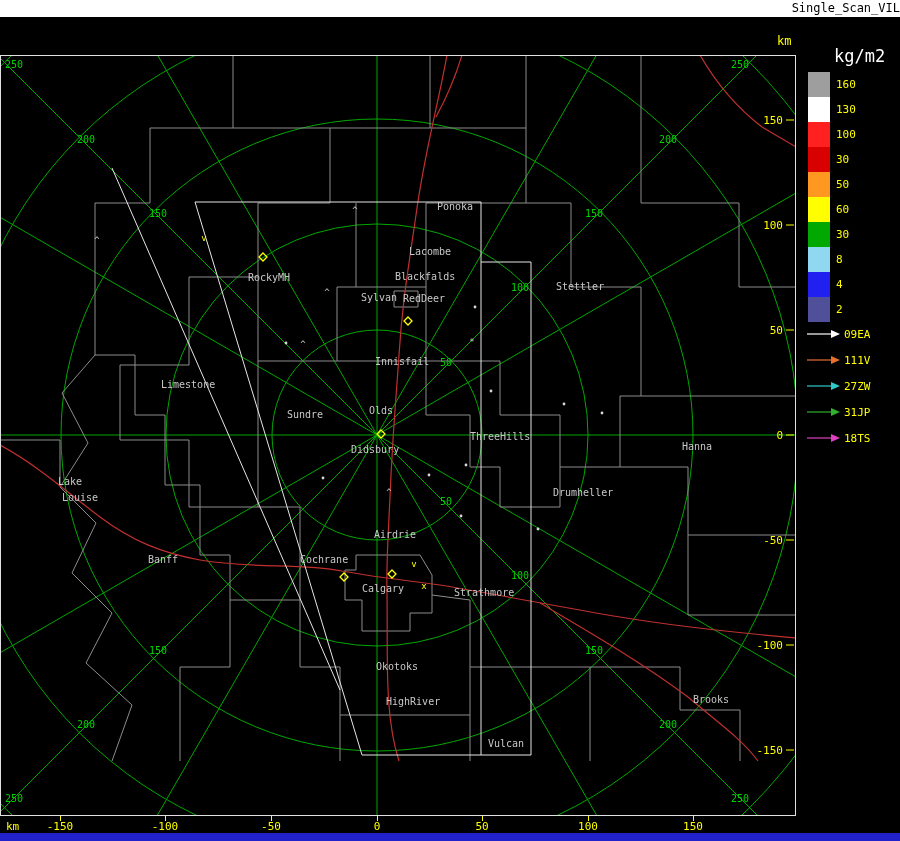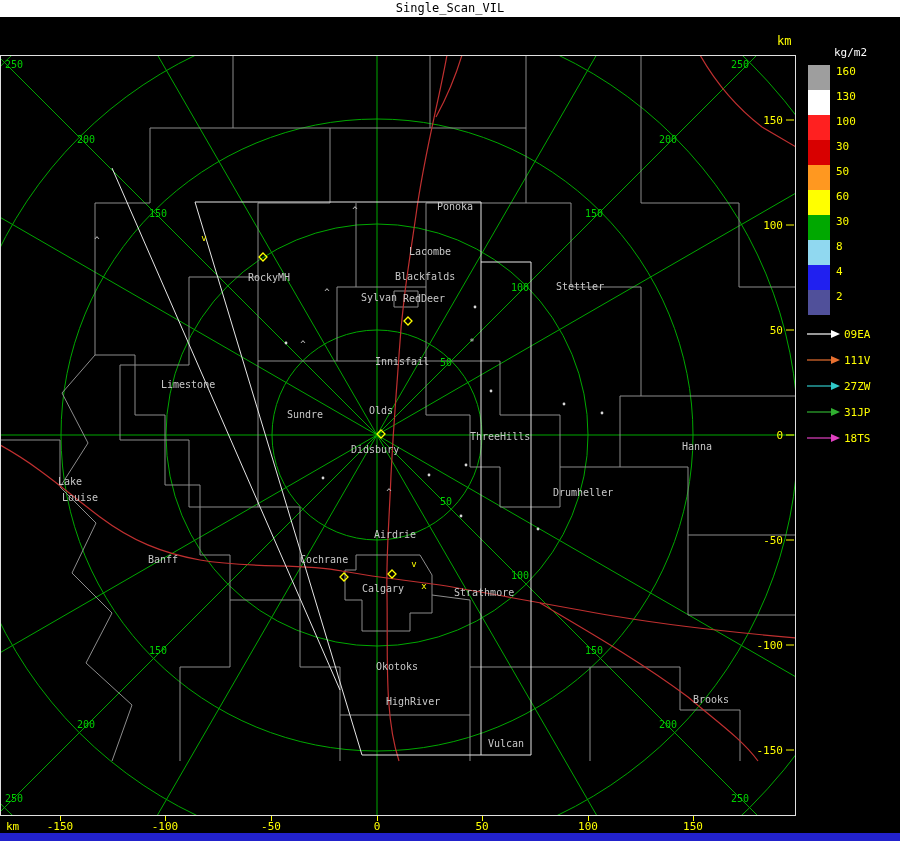--- a/index.html
+++ b/index.html
@@ -1,45 +1,45 @@
 <!DOCTYPE html>
 <html><head>
 <meta charset="utf-8">
 <style>
   *{margin:0;padding:0;box-sizing:border-box}
   html,body{background:#1a1a1a}
   #screen{position:relative;width:900px;height:841px;background:#000;overflow:hidden;
           font-family:"DejaVu Sans Mono","Liberation Mono",monospace}
   #titlebar{position:absolute;left:0;top:0;width:900px;height:17px;background:#ffffff;
-            color:#000;font-size:12px;line-height:17px;text-align:center}
+            color:#000;font-size:12px;line-height:17px;text-align:right}
   #timestamp{position:absolute;left:8px;top:34px;color:#ffff00;font-size:12px}
   #km-top{position:absolute;left:777px;top:34px;color:#ffff00;font-size:12px}
   #map-svg{position:absolute;left:0;top:55px}
   #map-svg text{font-family:"DejaVu Sans Mono","Liberation Mono",monospace}
   .frame{fill:none;stroke:#e0e0e0;stroke-width:1}
   .ring{fill:none;stroke:#00a800;stroke-width:1}
   .spoke{stroke:#00a800;stroke-width:1}
   .boundary{fill:none;stroke:#8c8c8c;stroke-width:1}
   .road{fill:none;stroke:#c03030;stroke-width:1.2}
   .scan{fill:none;stroke:#e6e6e6;stroke-width:1}
   .ringlabel{fill:#00d000;font-size:10px;text-anchor:middle}
   .citylabel{fill:#c8c8c8;font-size:10px}
   .caret{fill:#c8c8c8;font-size:9px;text-anchor:middle}
   .poi{fill:#d8d8d8}
   .ymark{fill:#ffff00;font-size:9px;text-anchor:middle}
   .diamond{fill:none;stroke:#ffff00;stroke-width:1.3}
   .axislabel{fill:#ffff00;font-size:11px}
   .axistick{stroke:#ffff00;stroke-width:1}
   #panel{position:absolute;left:800px;top:46px;width:100px}
-  .unit{color:#ffffff;font-size:11px;margin-left:34px;margin-bottom:6px}
-  .legend-row{display:flex;align-items:flex-start;height:25px}
+  .unit{color:#ffffff;font-size:17px;margin-left:34px;margin-bottom:6px}
+  .legend-row{display:flex;align-items:center;height:25px}
   .swatch{width:22px;height:25px;margin-left:8px;flex:none}
   .swatch-label{color:#ffff00;font-size:11px;margin-left:6px}
   #site-list{margin-top:6px}
-  .site-row{display:flex;align-items:center;height:26px}
+  .site-row{display:flex;height:26px}
   .site-row svg{margin-left:6px;flex:none}
   .site-label{color:#ffff00;font-size:11px;margin-left:4px}
   #bottom-axis{position:absolute;left:0;top:816px;width:796px;height:17px}
   .btick{position:absolute;top:0;width:1px;height:5px;background:#ffff00}
   .blabel{position:absolute;top:4px;transform:translateX(-50%);color:#ffff00;font-size:11px}
   #km-bottom{position:absolute;left:6px;top:4px;color:#ffff00;font-size:11px}
   #bluebar{position:absolute;left:0;top:833px;width:900px;height:8px;background:#2222cc}
 </style>
 </head>
 <body>

